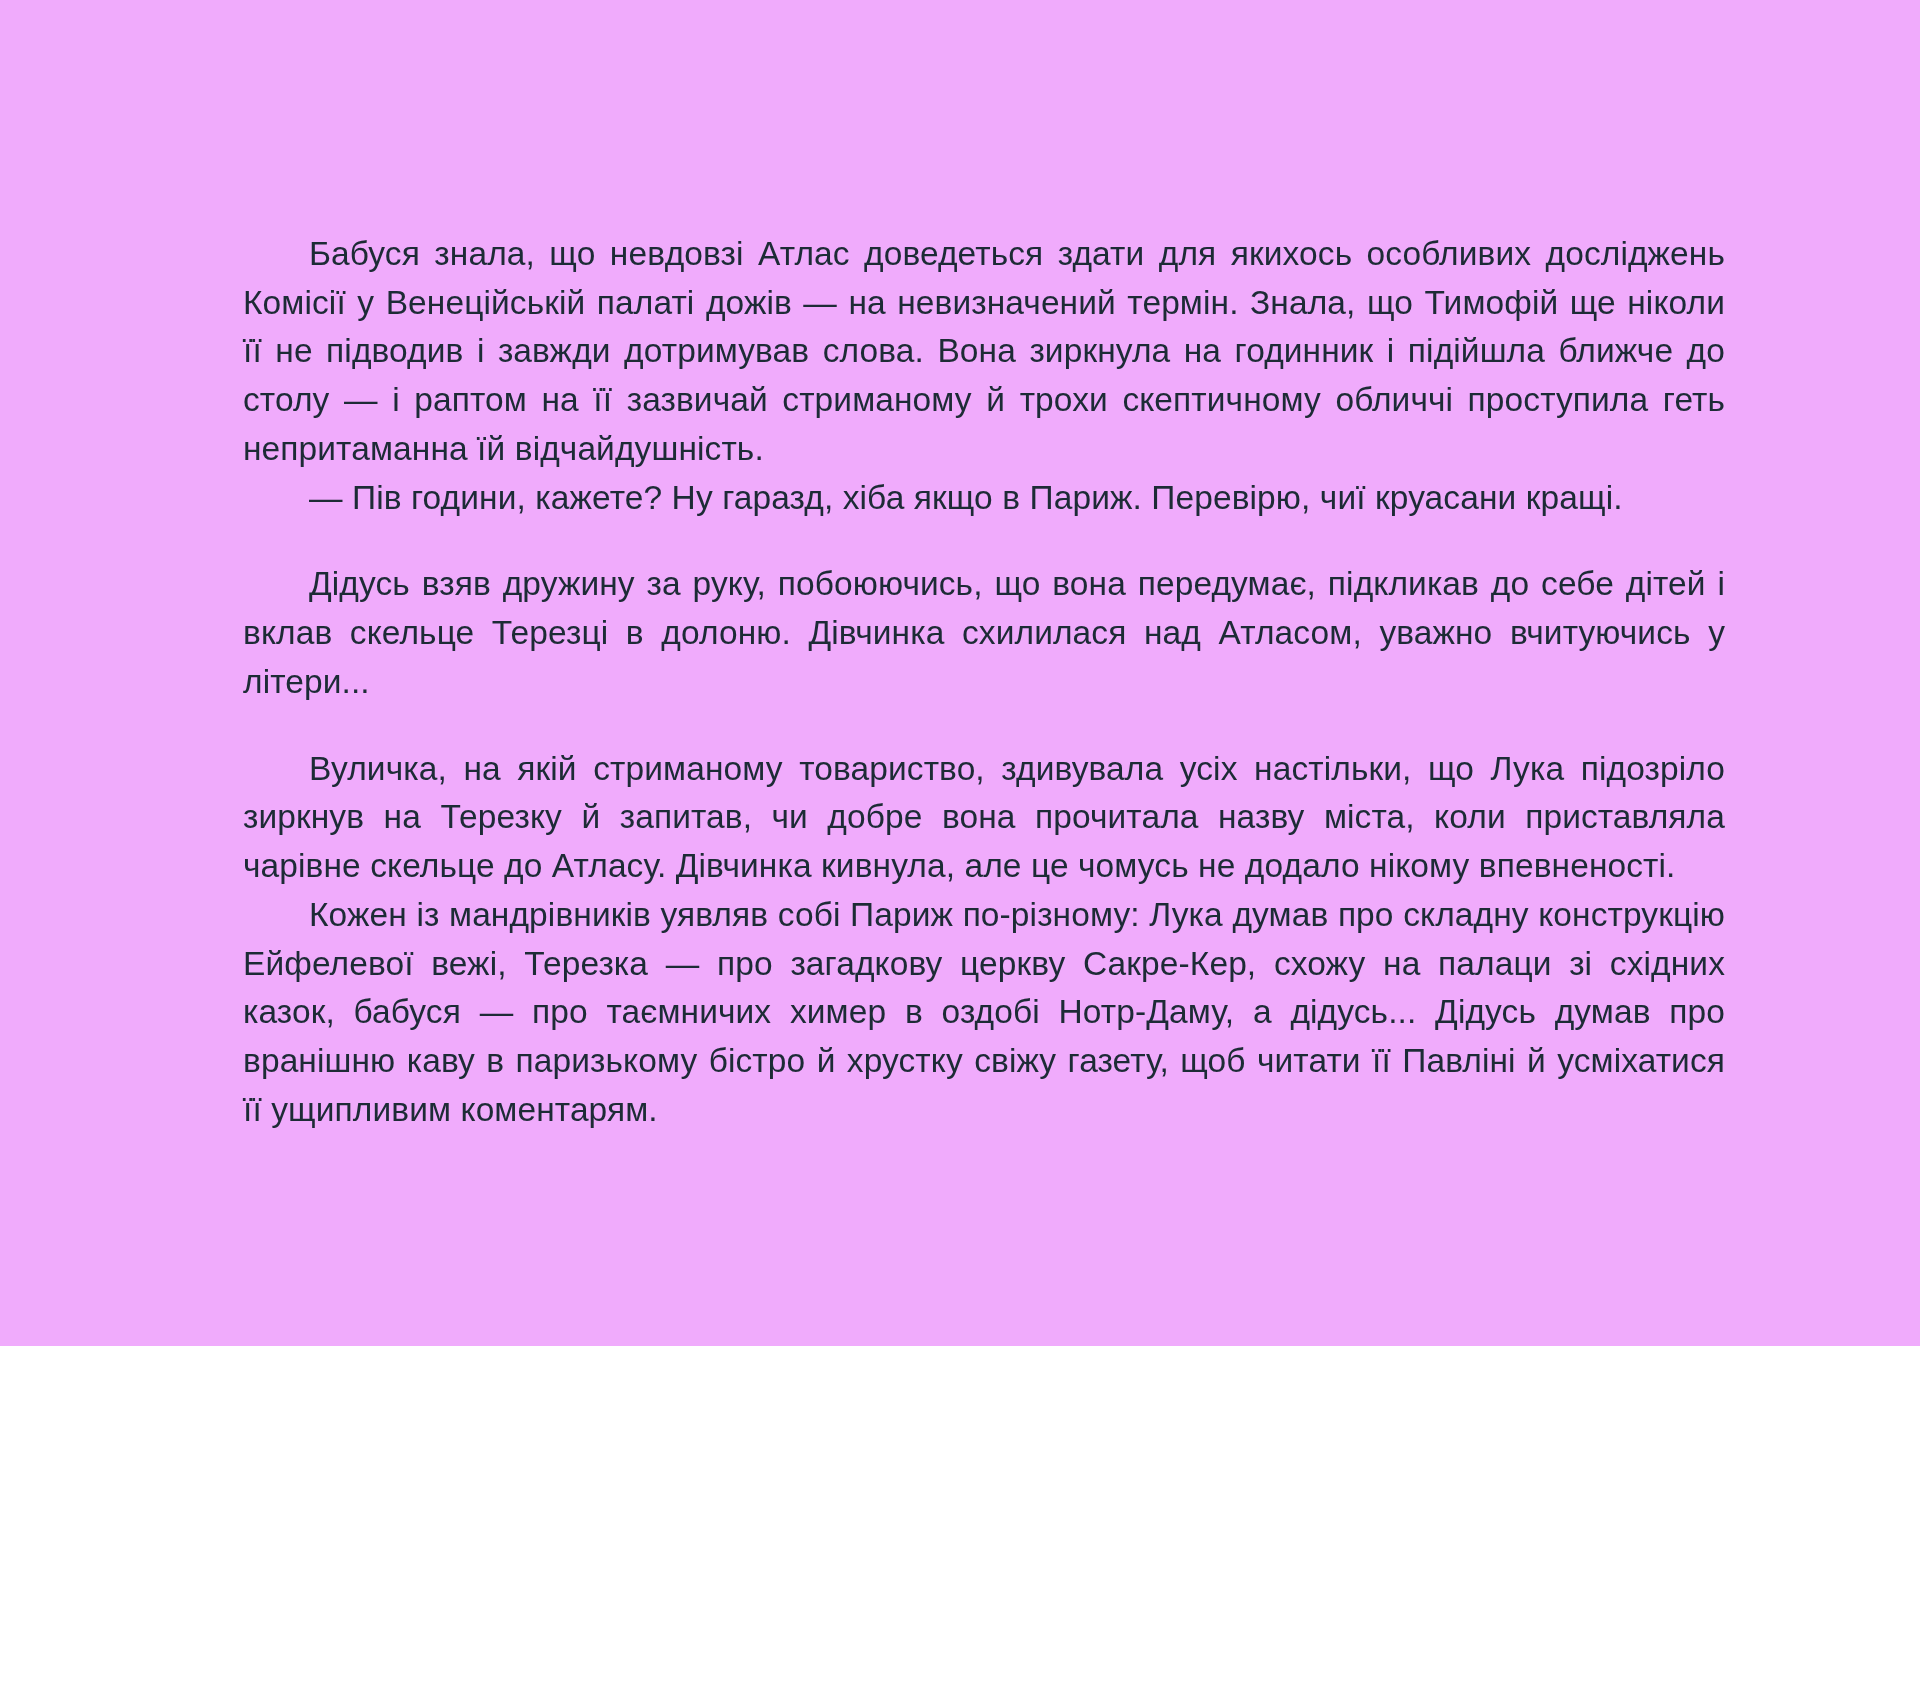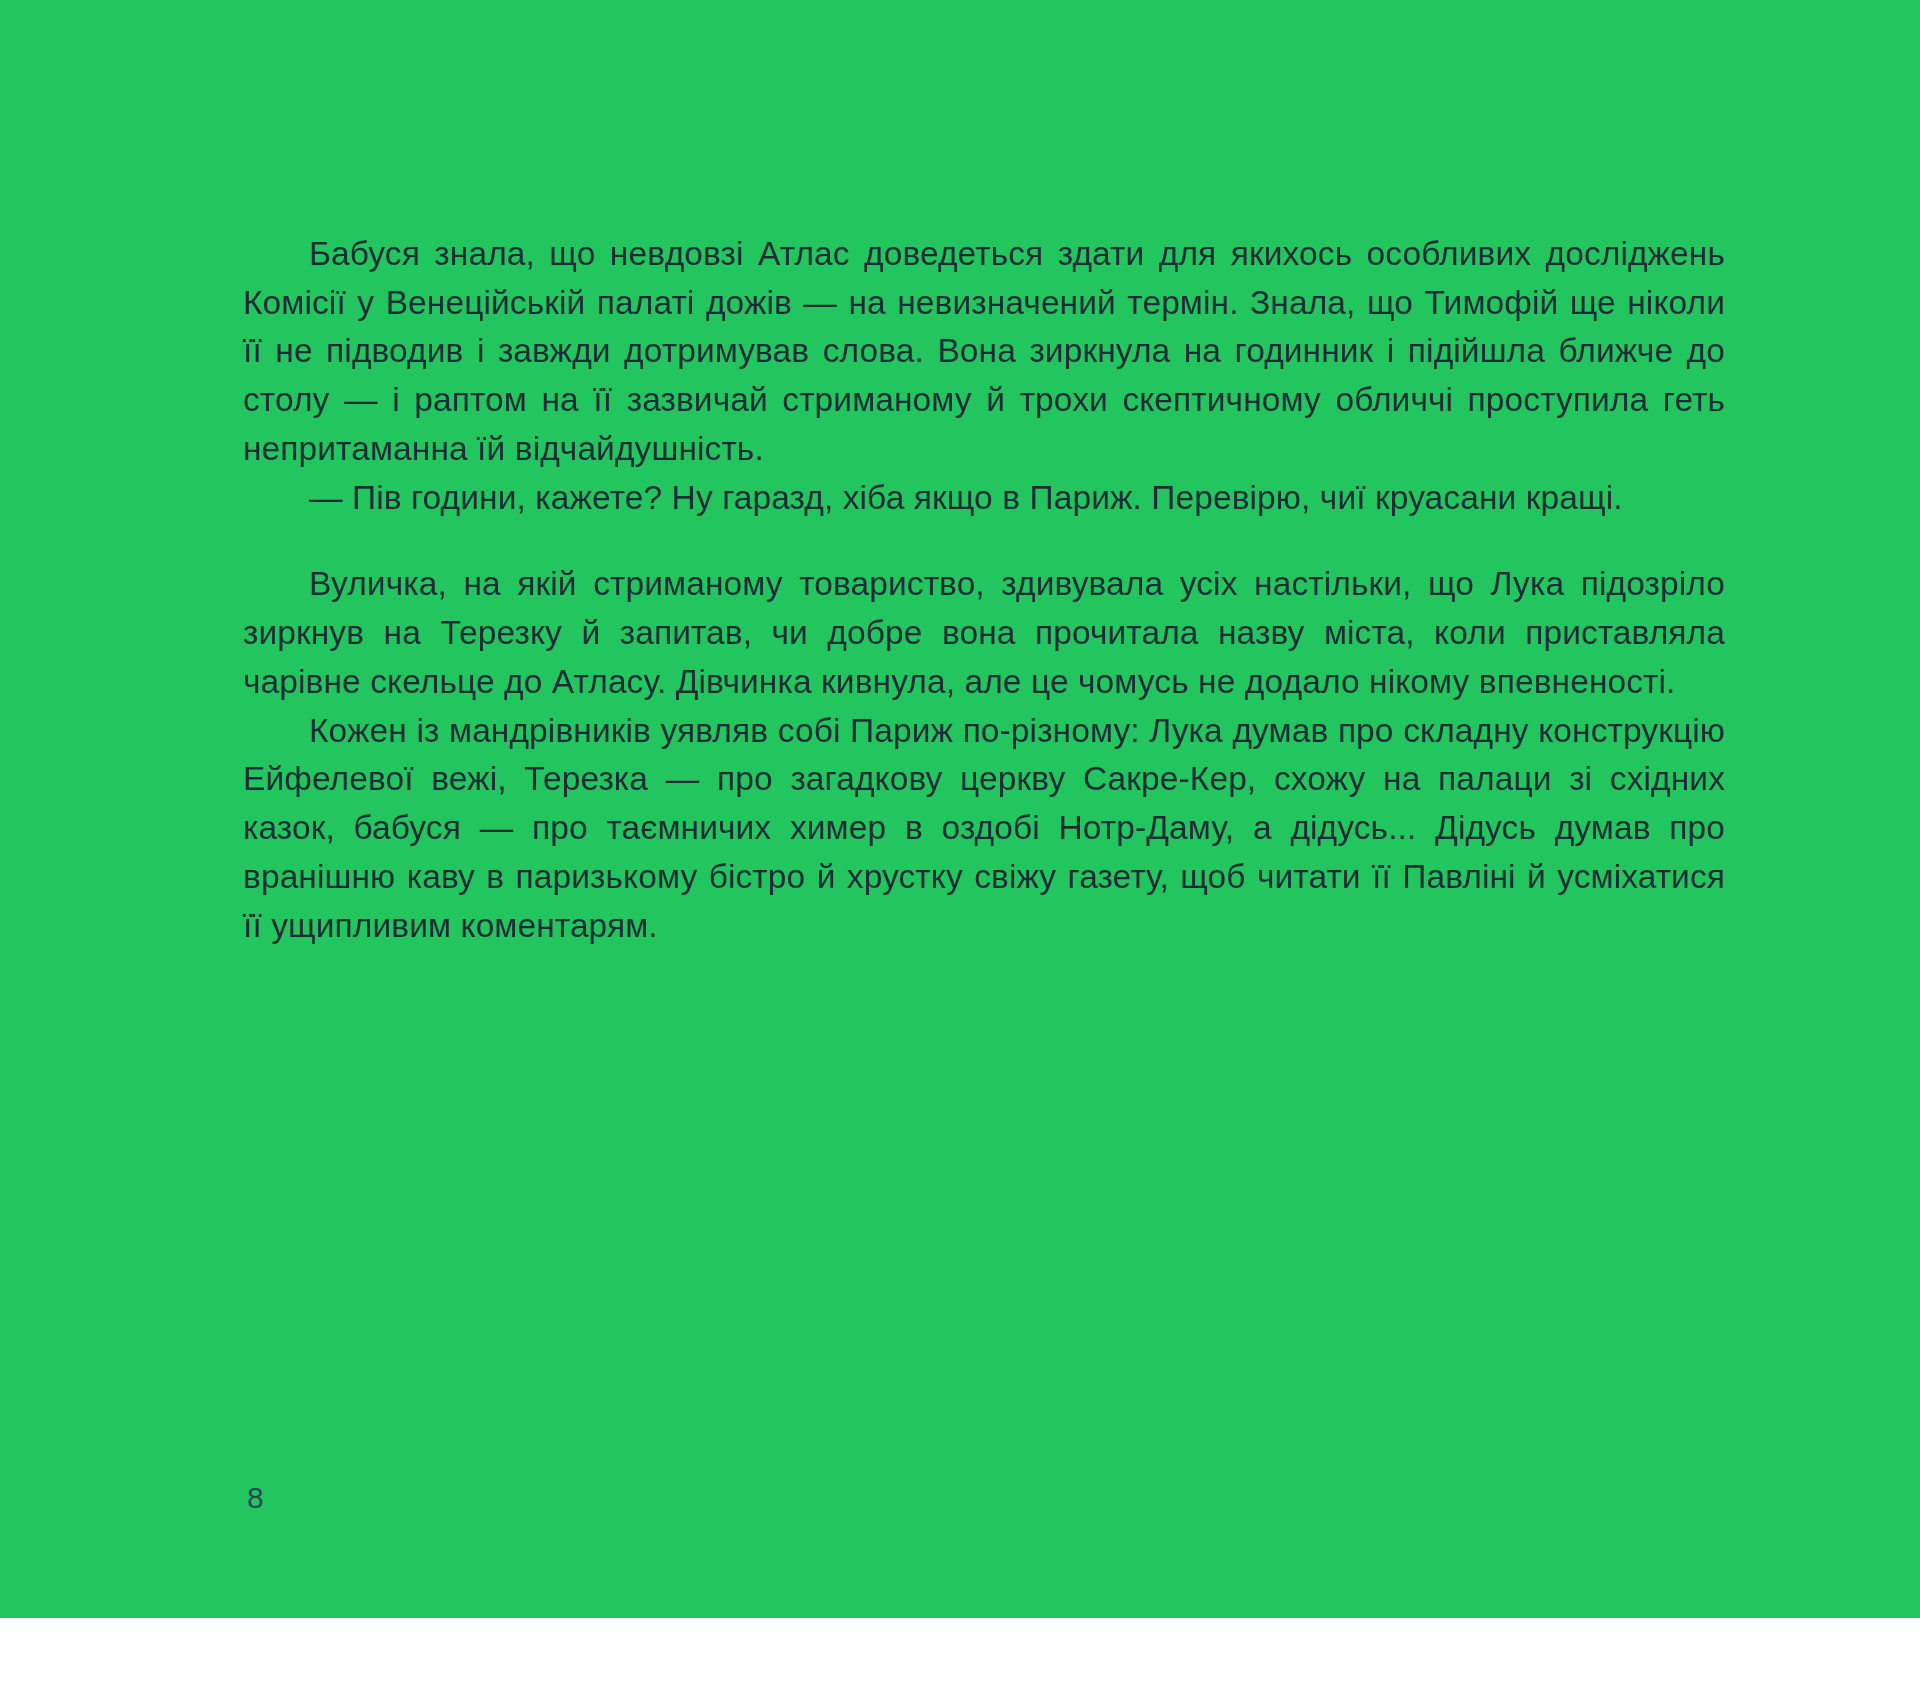--- a/index.html
+++ b/index.html
@@ -3,22 +3,22 @@
 <meta charset="utf-8">
 <style>
   html, body {
     margin: 0;
     padding: 0;
     background: #ffffff;
   }
   .page {
     position: relative;
     width: 1920px;
-    height: 1618px;
-    background: #22c55e;
+    height: 1346px;
+    background: #f0abfc;
     box-sizing: border-box;
     font-family: "Liberation Sans", sans-serif;
     color: #1d2b36;
   }
   .text-column {
     position: absolute;
     left: 243px;
     top: 230px;
     width: 1482px;
   }
@@ -47,19 +47,20 @@
   }
 </style>
 </head>
 <body>
 
 <div class="page">
 
   <div class="text-column">
     <p class="para indent">Бабуся знала, що невдовзі Атлас доведеться здати для якихось особливих досліджень Комісії у Венеційській палаті дожів — на невизначений термін. Знала, що Тимофій ще ніколи її не підводив і завжди дотримував слова. Вона зиркнула на годинник і підійшла ближче до столу — і раптом на її зазвичай стриманому й трохи скептичному обличчі проступила геть непритаманна їй відчайдушність.</p>
     <p class="para indent">— Пів години, кажете? Ну гаразд, хіба якщо в Париж. Перевірю, чиї круасани кращі.</p>
+    <p class="para indent gap-before">Дідусь взяв дружину за руку, побоюючись, що вона передумає, підкликав до себе дітей і вклав скельце Терезці в долоню. Дівчинка схилилася над Атласом, уважно вчитуючись у літери...</p>
     <p class="para indent gap-before">Вуличка, на якій стриманому товариство, здивувала усіх настільки, що Лука підозріло зиркнув на Терезку й запитав, чи добре вона прочитала назву міста, коли приставляла чарівне скельце до Атласу. Дівчинка кивнула, але це чомусь не додало нікому впевненості.</p>
     <p class="para indent">Кожен із мандрівників уявляв собі Париж по-різному: Лука думав про складну конструкцію Ейфелевої вежі, Терезка — про загадкову церкву Сакре-Кер, схожу на палаци зі східних казок, бабуся — про таємничих химер в оздобі Нотр-Даму, а дідусь... Дідусь думав про вранішню каву в паризькому бістро й хрустку свіжу газету, щоб читати її Павліні й усміхатися її ущипливим коментарям.</p>
   </div>
 
   <div class="page-number">8</div>
 
 </div>
 
 </body></html>

